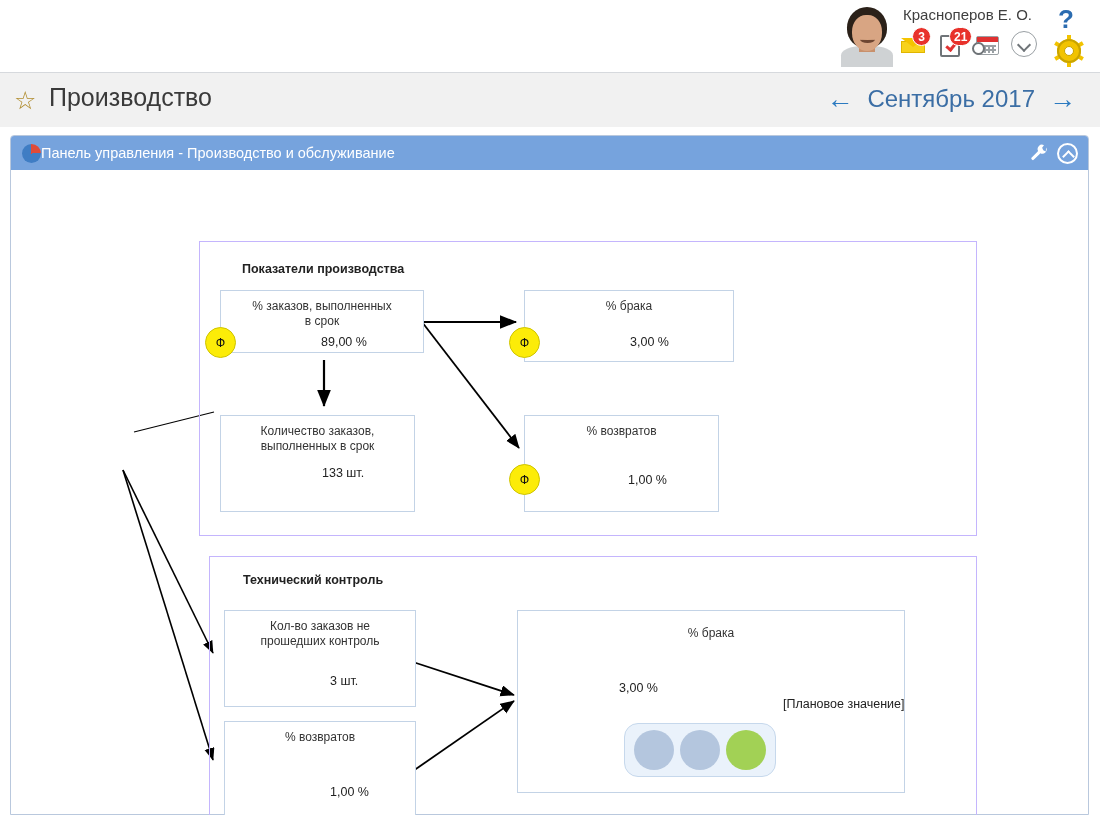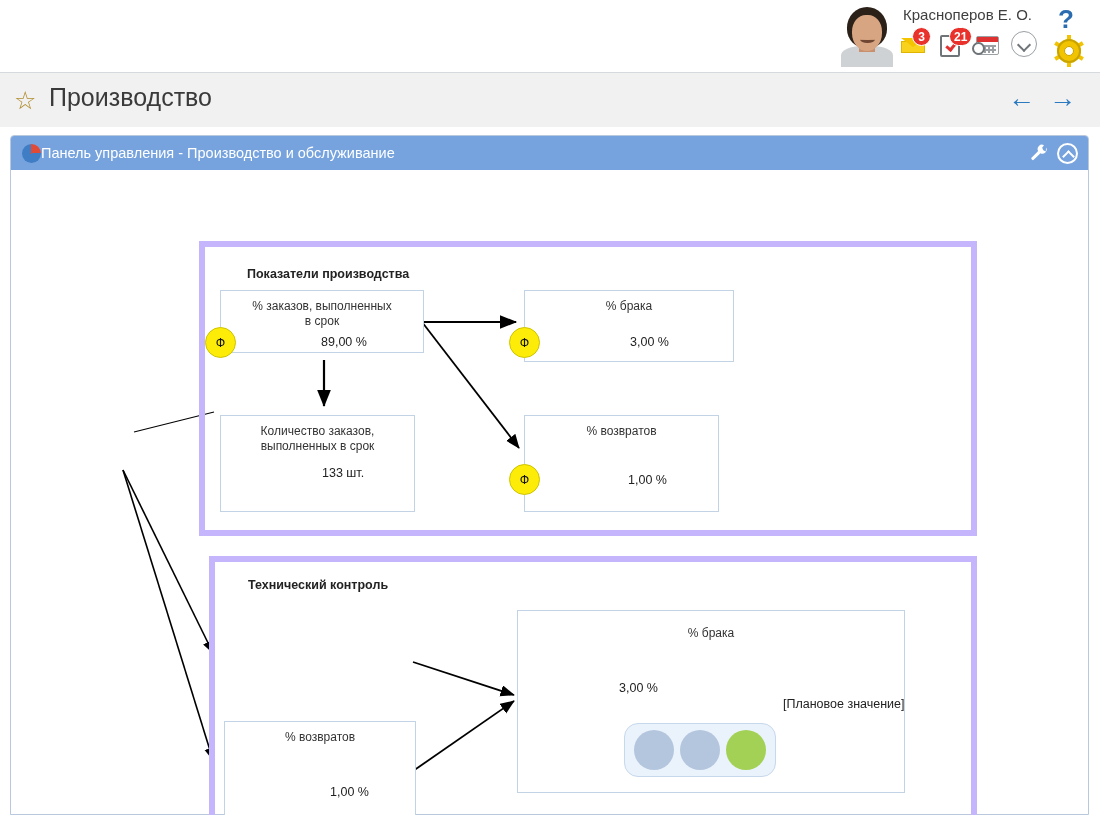--- a/index.html
+++ b/index.html
@@ -130,21 +130,21 @@
   .wrench { position: relative; width: 19px; height: 19px; cursor: pointer; color:#fff; font-size:17px; line-height:19px;}
   .collapse-circle { width: 21px; height: 21px; border: 2px solid #ffffff; border-radius: 50%; position: relative; cursor: pointer; }
   .collapse-circle:after { content:""; position:absolute; left:5px; top:7px; width:7px; height:7px;
      border-left:2px solid #fff; border-top:2px solid #fff; transform: rotate(45deg); }
 
   
   .canvas { position: absolute; left: 0; top: 34px; width: 100%; height: 645px; overflow: hidden; }
   svg.links { position: absolute; left: 0; top: 0; width: 1077px; height: 645px; pointer-events: none; }
 
   .group-box {
-    position: absolute; border: 6px solid #c4b5fd; background: transparent;
+    position: absolute; border: 1px solid #c4b5fd; background: transparent;
   }
   .group-title { position: absolute; font-size: 12.5px; font-weight: bold; color: #222; }
 
   .kpi {
     position: absolute; border: 1px solid #c3d3e6; background: #fff;
   }
   .kpi .cap {
     position: absolute; left: 0; right: 0; top: 8px;
     text-align: center; font-size: 12px; color: #333; line-height: 15px; padding: 0 6px;
   }
@@ -218,20 +218,21 @@
     <div class="g1"></div>
     <div class="g2"></div>
   </div>
 </div>
 
 <div class="pagebar">
   <div class="star">☆</div>
   <div class="page-title">Производство</div>
   <div class="period">
     <div class="arr">←</div>
+    <div class="lbl">Сентябрь 2017</div>
     <div class="arr">→</div>
   </div>
 </div>
 
 <div class="panel">
 
   <div class="panel-head">
     <div class="panel-pie"></div>
     <div class="panel-title">Панель управления - Производство и обслуживание</div>
     <div class="panel-tools">
@@ -301,20 +302,27 @@
       <div class="cap">% возвратов</div>
       <div class="fact-dot" style="left:-16px; top:48px;">Ф</div>
       <div class="val" style="left:103px; top:57px;">1,00 %</div>
     </div>
 
 
     <div class="group-box" style="left:198px; top:386px; width:768px; height:295px;">
       <div class="group-title" style="left:33px; top:16px;">Технический контроль</div>
     </div>
 
+    <div class="kpi" style="left:213px; top:440px; width:192px; height:97px;">
+      <div class="cap">
+        <span>Кол-во заказов не</span><br>
+        <span>прошедших контроль</span>
+      </div>
+      <div class="val" style="left:105px; top:63px;">3 шт.</div>
+    </div>
 
     <div class="kpi" style="left:213px; top:551px; width:192px; height:97px;">
       <div class="cap">% возвратов</div>
       <div class="val" style="left:105px; top:63px;">1,00 %</div>
     </div>
 
     <div class="kpi" style="left:506px; top:440px; width:388px; height:183px;">
       <div class="cap" style="top:15px;">% брака</div>
       <div class="val" style="left:101px; top:70px;">3,00 %</div>
       <div class="val" style="left:265px; top:86px; white-space:nowrap;">[Плановое значение]</div>

